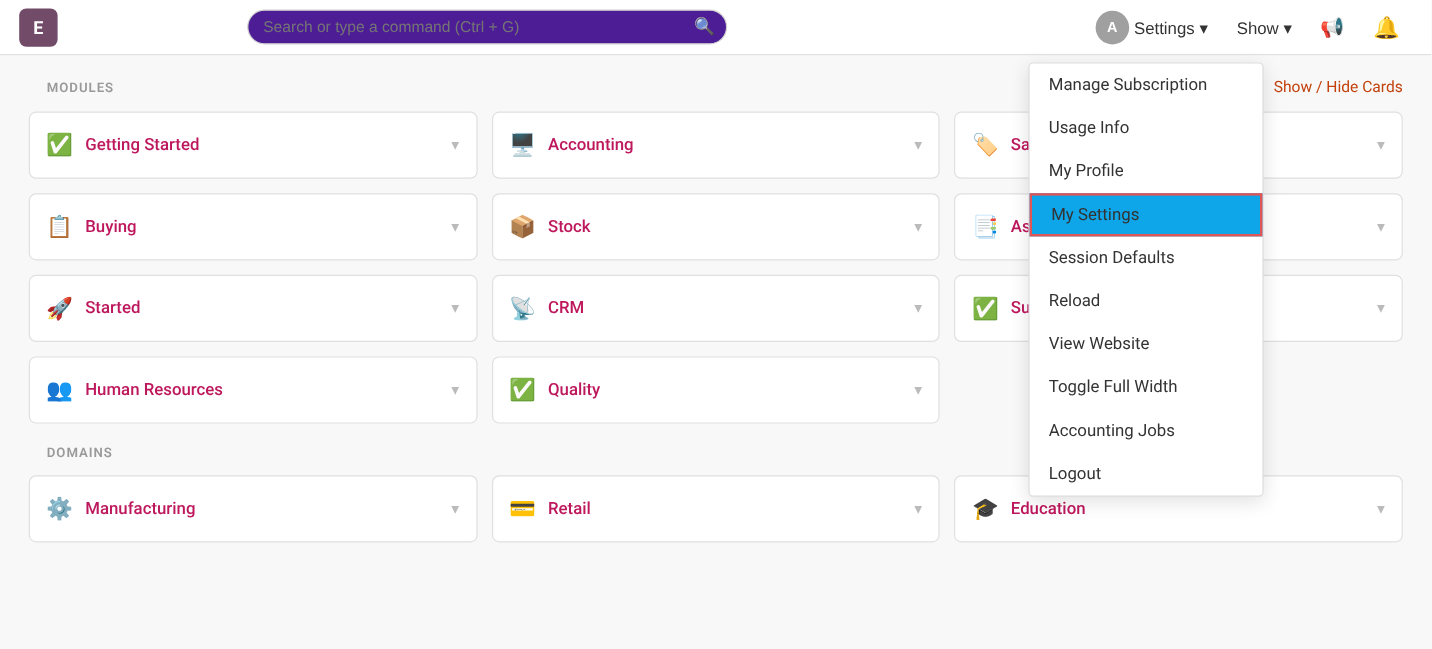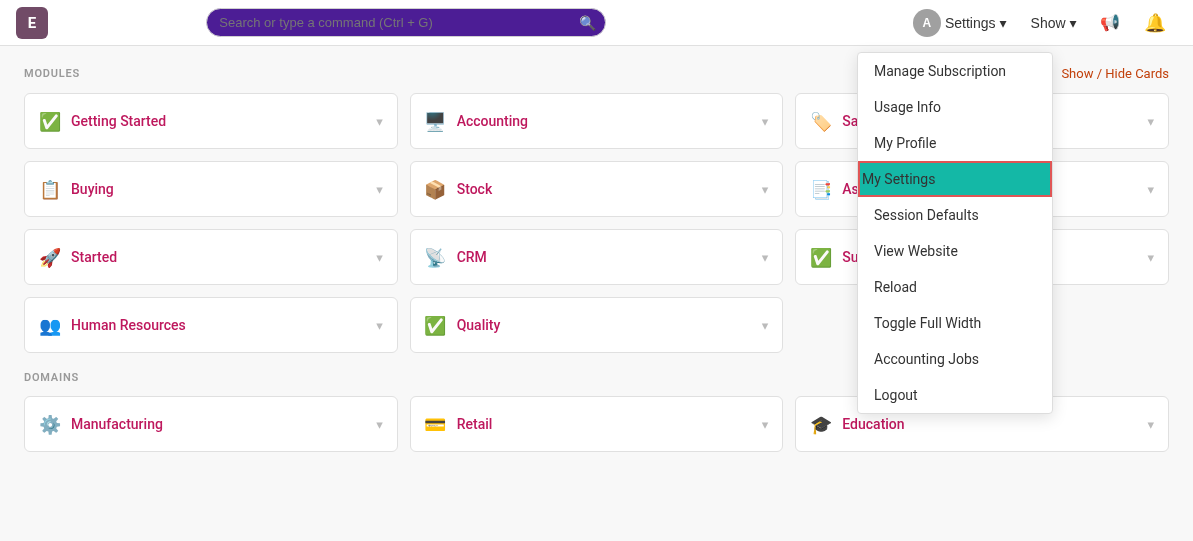--- a/index.html
+++ b/index.html
@@ -86,20 +86,21 @@
 
     
     .main-content {
       padding: 20px 24px;
     }
     .section-header {
       display: flex;
       align-items: center;
       justify-content: space-between;
       margin-bottom: 12px;
+      margin-left: 15px;
     }
     .section-label {
       font-size: 11px;
       font-weight: 600;
       color: #999;
       letter-spacing: 0.8px;
       text-transform: uppercase;
     }
     .show-hide-link {
       font-size: 13px;
@@ -156,23 +157,23 @@
       z-index: 200;
     }
     .dropdown-item {
       padding: 10px 16px;
       font-size: 14px;
       color: #333;
       cursor: pointer;
       display: block;
     }
     .dropdown-item.highlighted {
-      background: #14b8a6;
+      background: #0ea5e9;
       border: 2px solid #e05555;
-      padding: 8px 2px;
+      padding: 8px 16px;
     }
   </style>
 </head>
 <body>
 
 <nav class="topnav">
   <div class="app-icon">
     <span>E</span>
   </div>
 
@@ -201,22 +202,22 @@
     </button>
   </div>
 </nav>
 
 <div class="dropdown-menu" id="settings-dropdown">
 <a class="dropdown-item">Manage Subscription</a>
     <a class="dropdown-item">Usage Info</a>
     <a class="dropdown-item">My Profile</a>
     <a class="dropdown-item highlighted">My Settings</a>
     <a class="dropdown-item">Session Defaults</a>
+    <a class="dropdown-item">Reload</a>
     <a class="dropdown-item">View Website</a>
-    <a class="dropdown-item">Reload</a>
     <a class="dropdown-item">Toggle Full Width</a>
     <a class="dropdown-item">Accounting Jobs</a>
     <a class="dropdown-item">Logout</a>
   </div>
 
 <div class="main-content">
 
   <div class="section-header">
     <span class="section-label">MODULES</span>
     <a class="show-hide-link">Show / Hide Cards</a>

